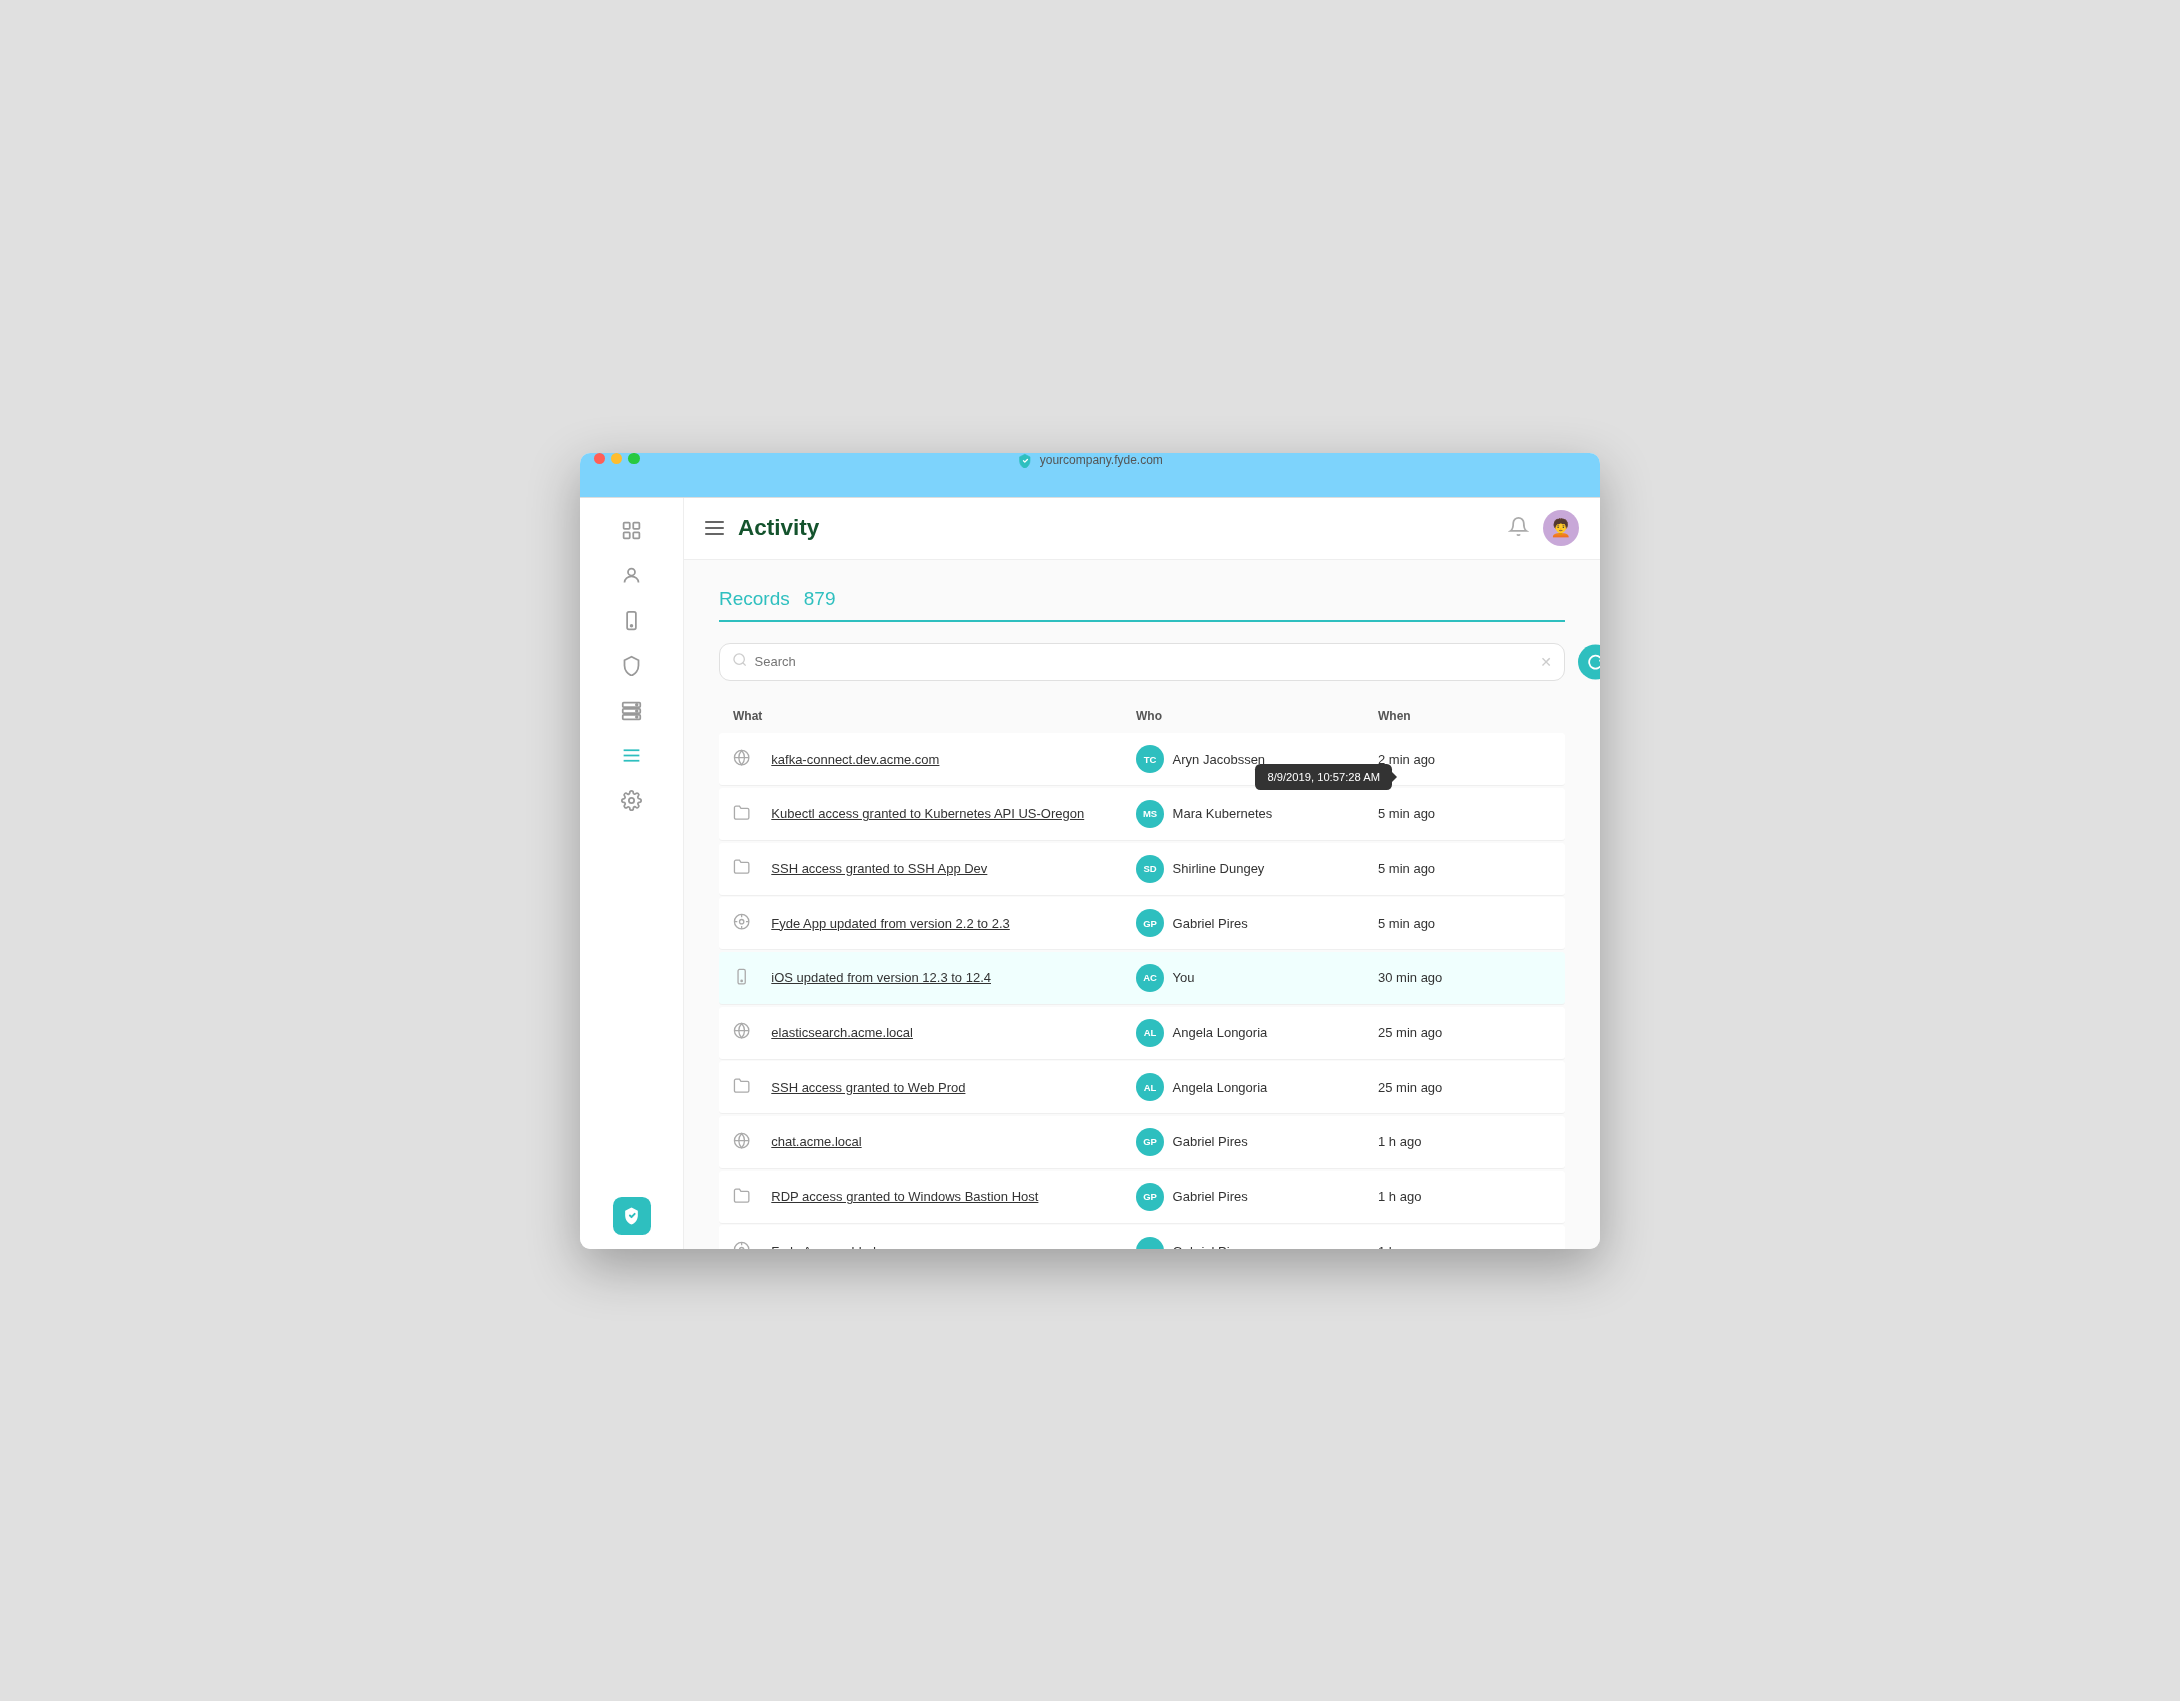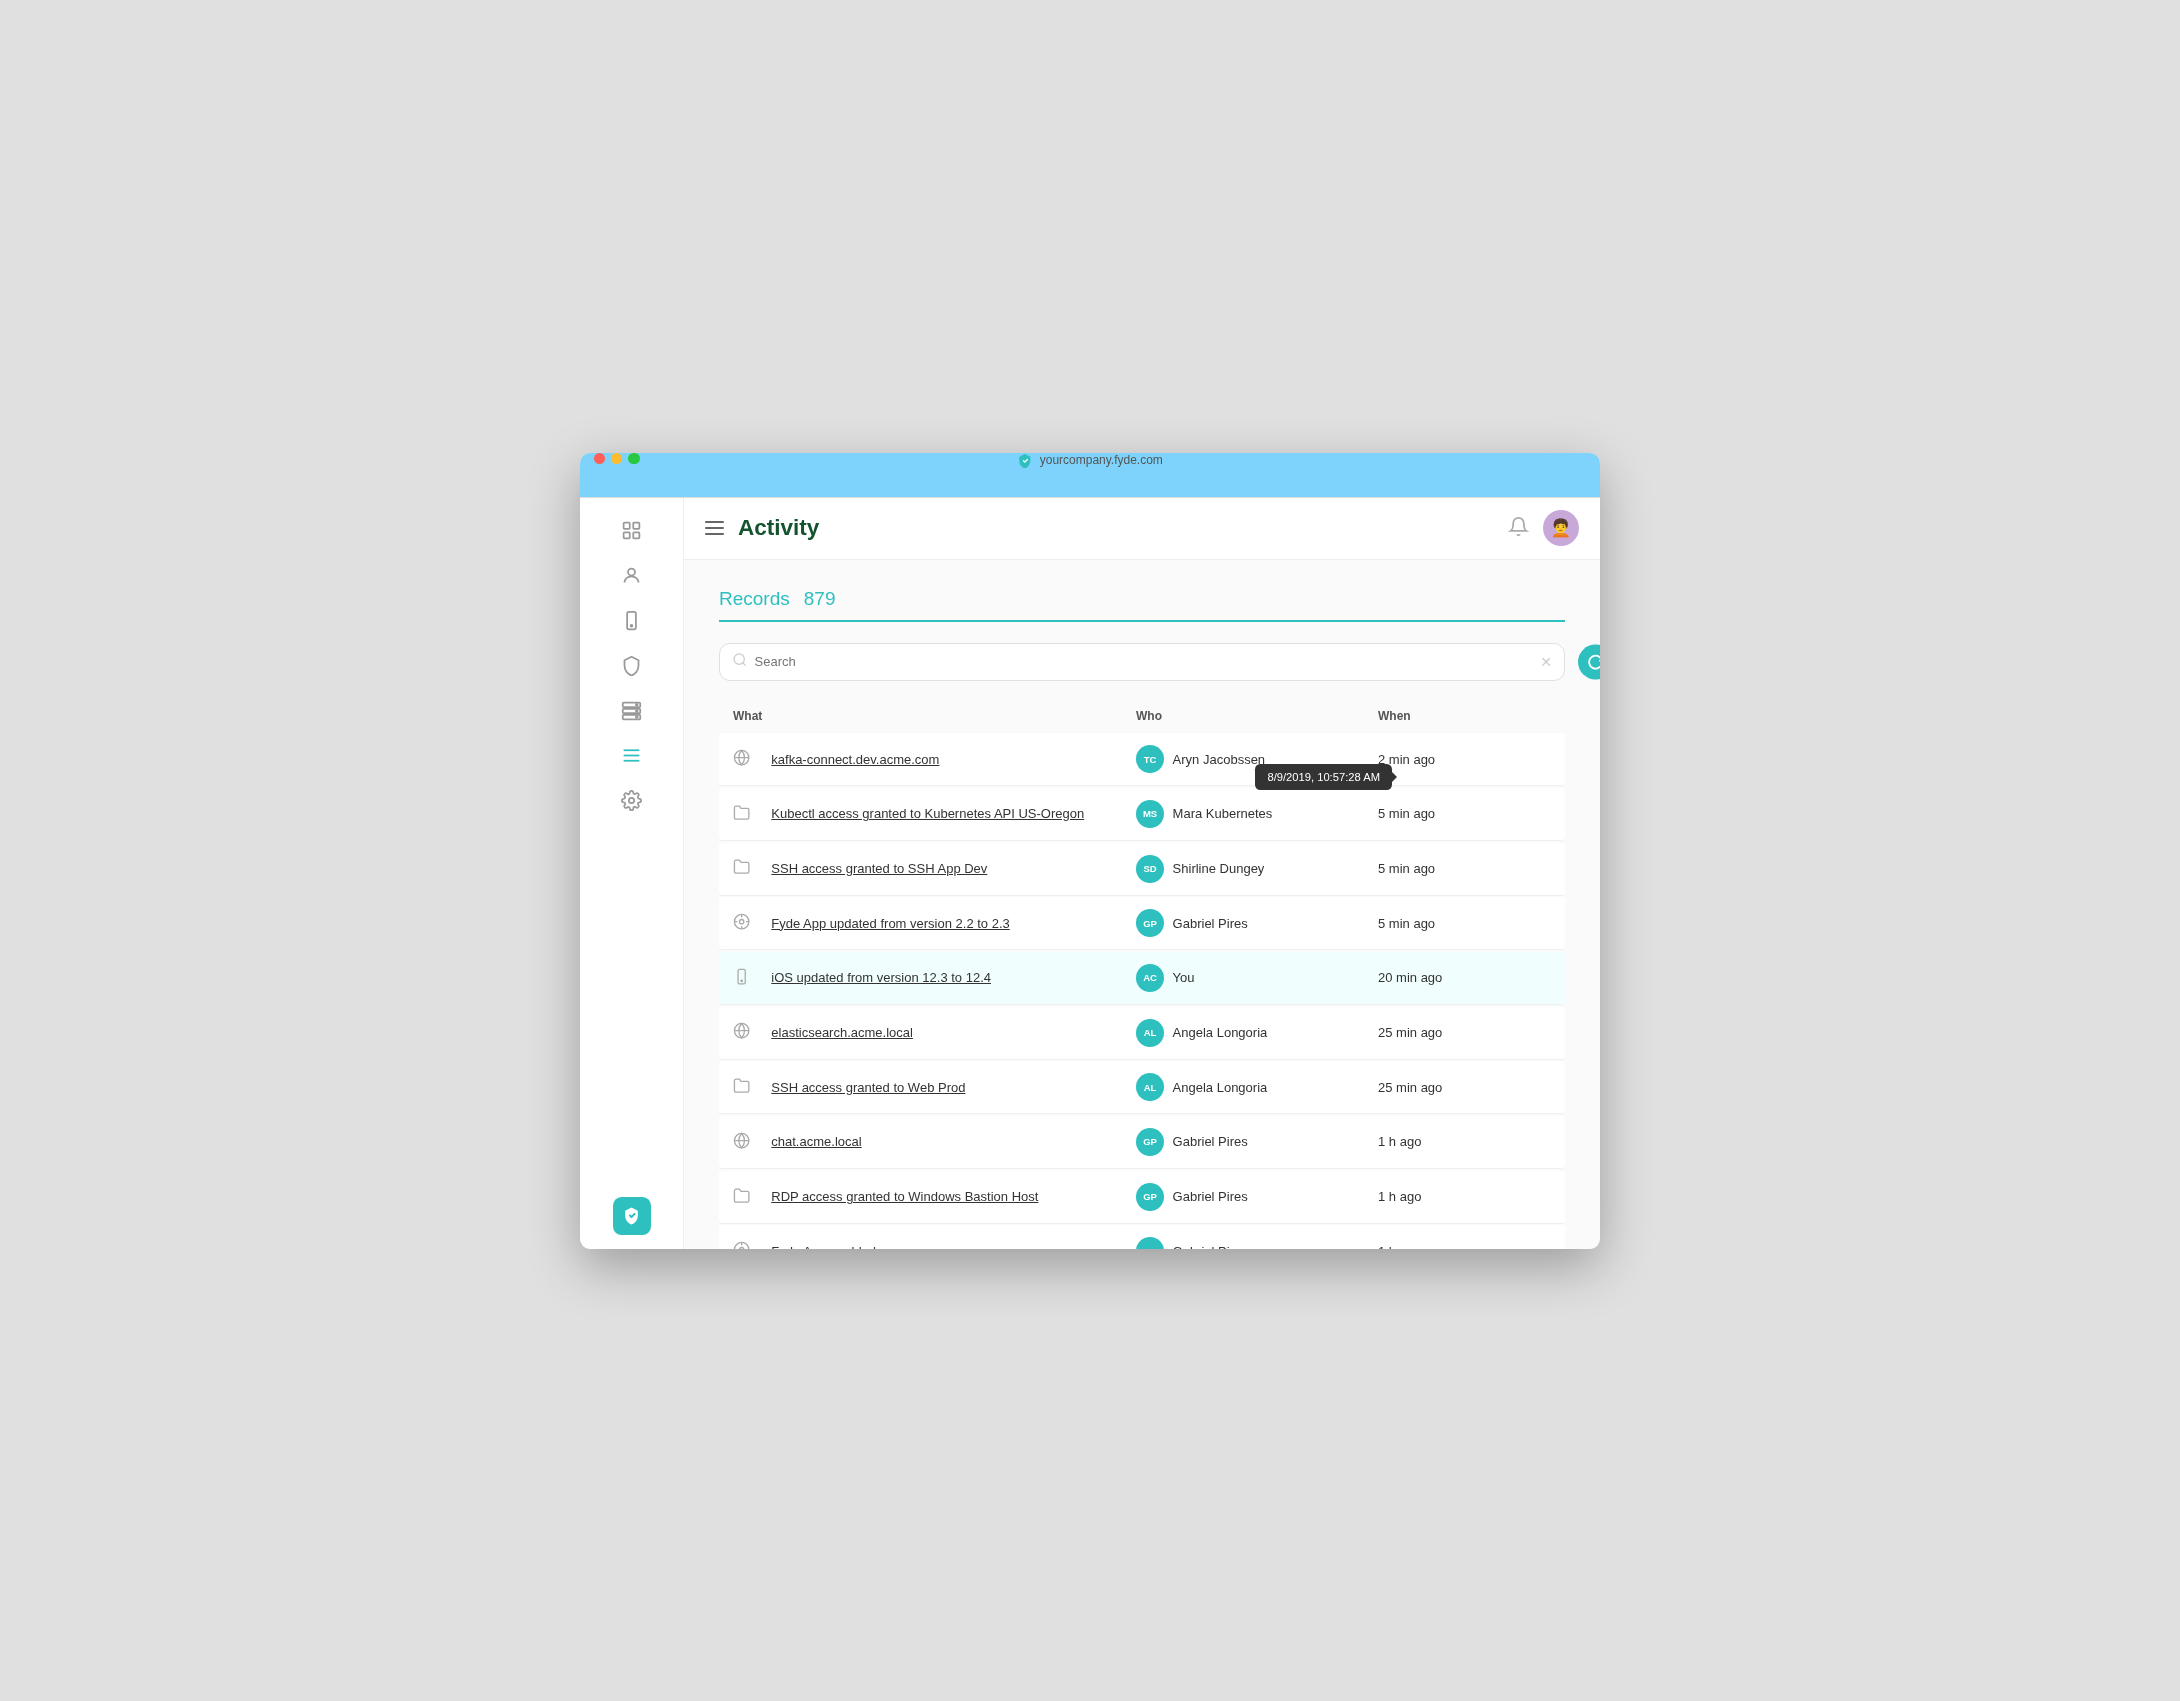--- a/index.html
+++ b/index.html
@@ -513,21 +513,21 @@
       <span class="what-icon"><svg width="17.3" height="17.3" viewBox="0 0 24 24" fill="none" stroke="#aaa" stroke-width="1.8">
                     <rect x="7" y="2" width="10" height="20" rx="2"></rect>
                     <circle cx="12" cy="18" r="1" fill="#aaa"></circle>
                   </svg></span>
       <span>iOS updated from version 12.3 to 12.4</span>
     </div>
     <div class="who-cell">
       <div class="avatar-small">AC</div>
       <span>You</span>
     </div>
-    <div class="when-cell">20 min ago</div>
+    <div class="when-cell">30 min ago</div>
 
   </div>
             <div class="table-row">
     <div class="what-cell">
       <span class="what-icon"><svg width="17.3" height="17.3" viewBox="0 0 24 24" fill="none" stroke="#aaa" stroke-width="1.8">
                     <circle cx="12" cy="12" r="10"></circle>
                     <path d="M2 12h20M12 2a15.3 15.3 0 0 1 4 10 15.3 15.3 0 0 1-4 10 15.3 15.3 0 0 1-4-10 15.3 15.3 0 0 1 4-10z"></path>
                   </svg></span>
       <span>elasticsearch.acme.local</span>
     </div>

